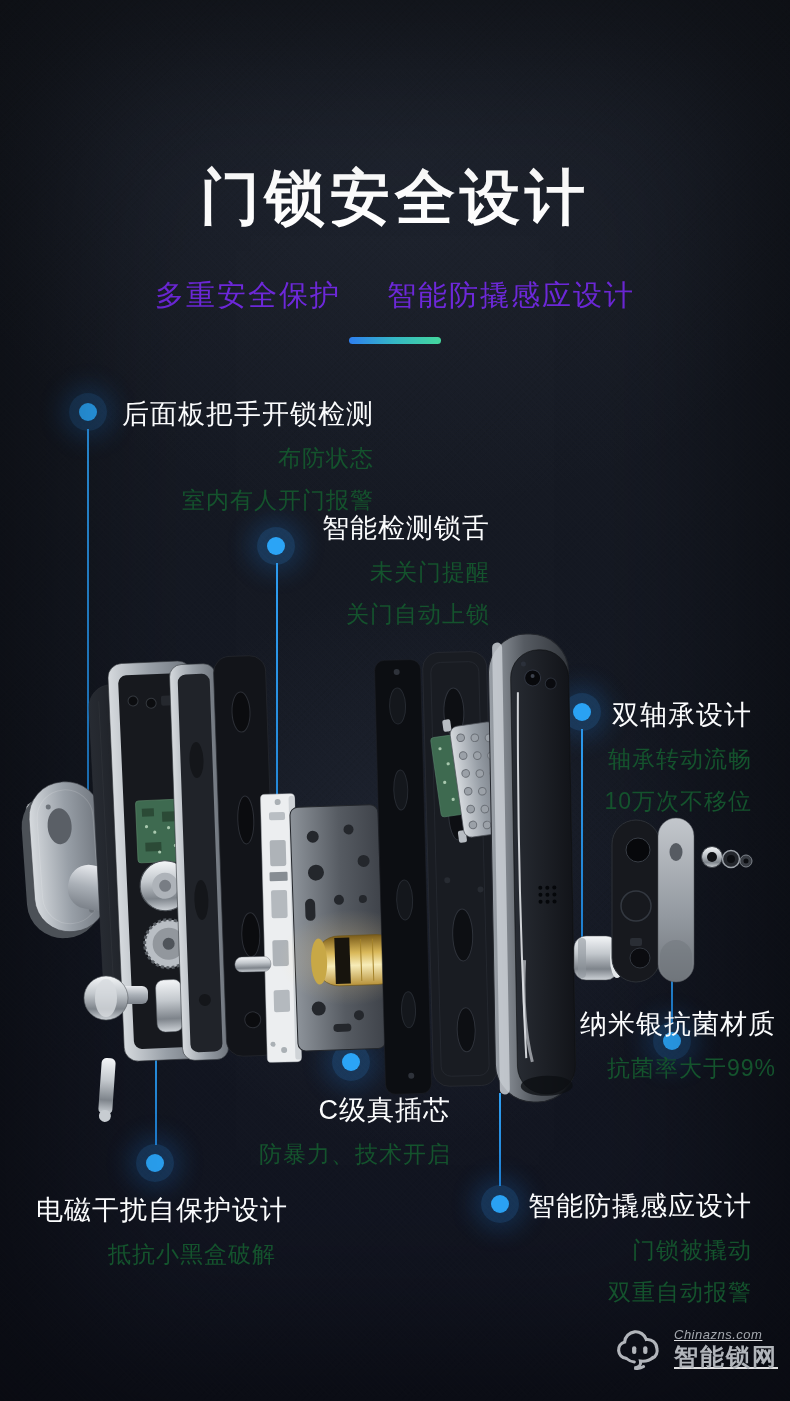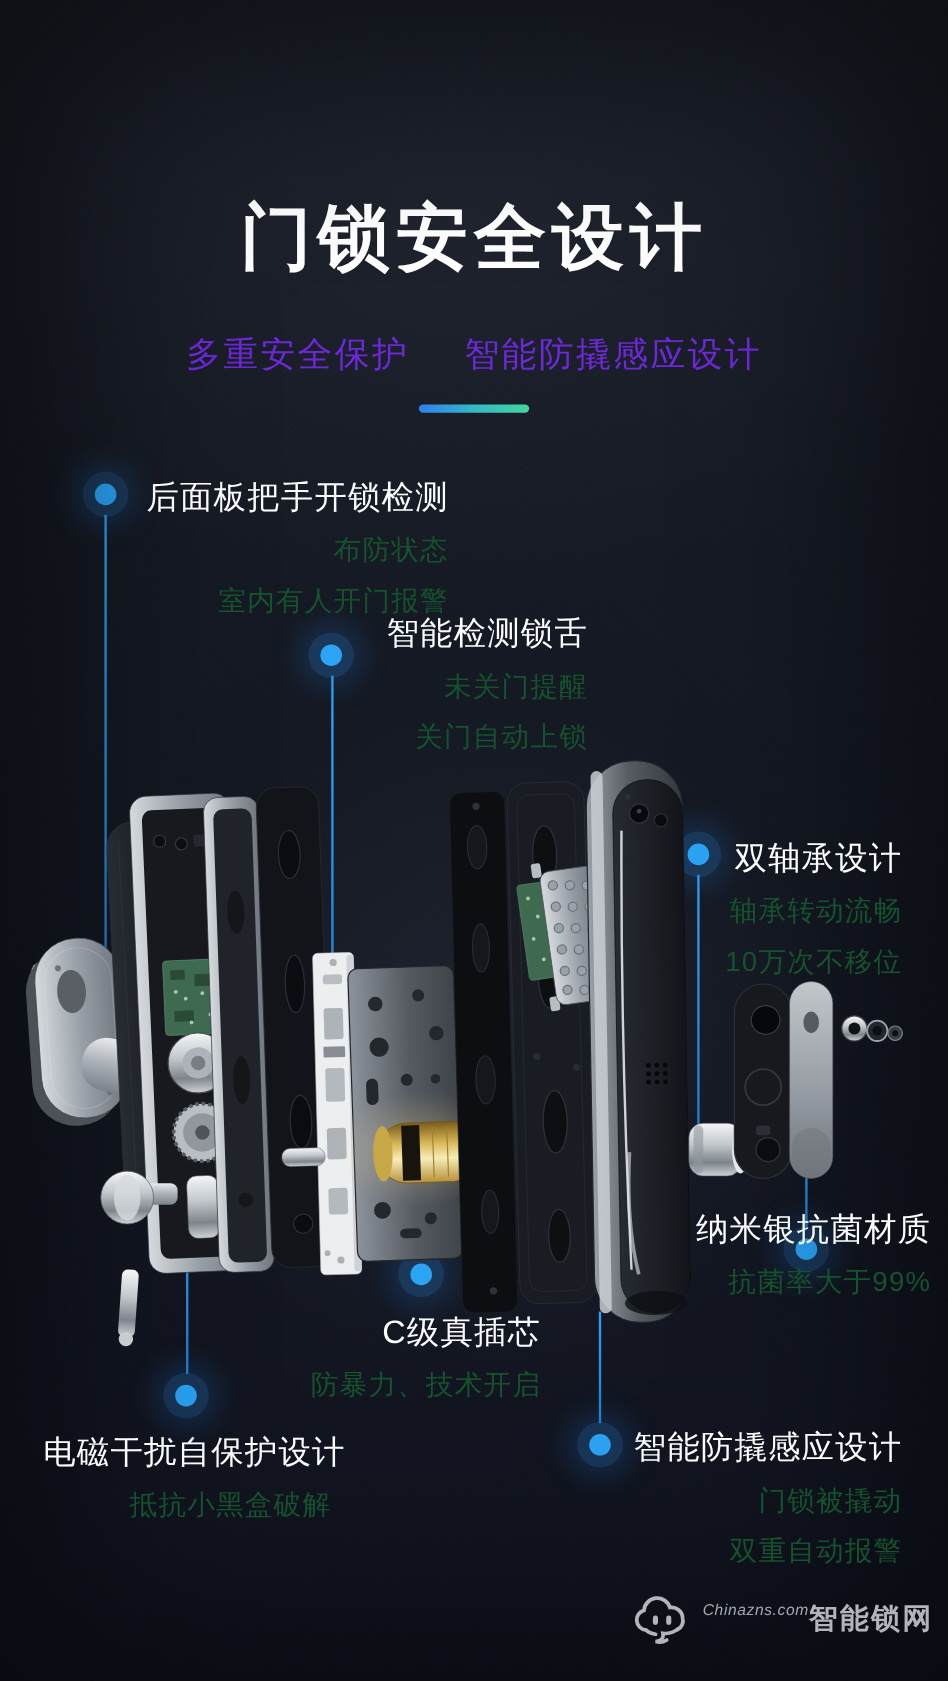--- a/index.html
+++ b/index.html
@@ -53,21 +53,21 @@
   .c3{left:600px;top:697px;width:152px;}
   .c4{left:253px;top:1092px;width:198px;}
   .c5{left:36px;top:1192px;width:240px;}
   .c6{left:572px;top:1006px;width:204px;}
   .c7{left:524px;top:1188px;width:228px;}
   .art{position:absolute;left:0;top:615px;z-index:2;}
   .brand{
     position:absolute;right:12px;top:1324px;display:flex;align-items:center;gap:8px;
     opacity:.88;z-index:6;
   }
-  .brand .txt{display:flex;flex-direction:row;line-height:1.1;}
+  .brand .txt{display:flex;flex-direction:column;line-height:1.1;text-decoration:underline;}
   .brand .en{font-style:italic;font-size:13px;color:#b9bdc3;letter-spacing:.5px;}
   .brand .cn{font-size:24px;font-weight:700;color:#c9cdd2;letter-spacing:2px;margin-top:2px;}
 </style>
 </head>
 <body>
 
 <div class="hdr-title">门锁安全设计</div>
 <div class="hdr-sub">
   <span>多重安全保护</span>
   <span>智能防撬感应设计</span>

